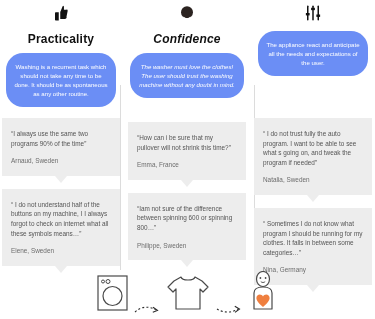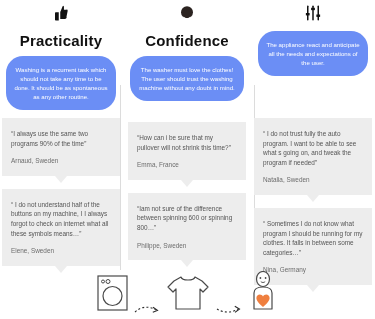--- a/index.html
+++ b/index.html
@@ -17,30 +17,30 @@
     position:absolute;top:85px;width:1px;height:185px;
     background:#dcdcdc;
   }
   .divider.d1{left:120px;}
   .divider.d2{left:254px;}
 
   .col{
     position:absolute;top:0;width:118px;
   }
   .col.c1{left:2px;}
-  .col.c2{left:128px;}
+  .col.c2{left:128px;font-style:italic;}
   .col.c3{left:254px;}
 
   .icon-wrap{
     height:22px;display:flex;align-items:center;justify-content:center;
     margin-top:2px;
   }
   .col-title{
     text-align:center;
-    font-size:15px;
+    font-size:12px;
     font-weight:bold;
     color:#111111;
     letter-spacing:0.2px;
     margin-top:8px;
   }
 
   .pill{
     margin:7px auto 0 auto;
     width:110px;
     background:#6b8ef5;

